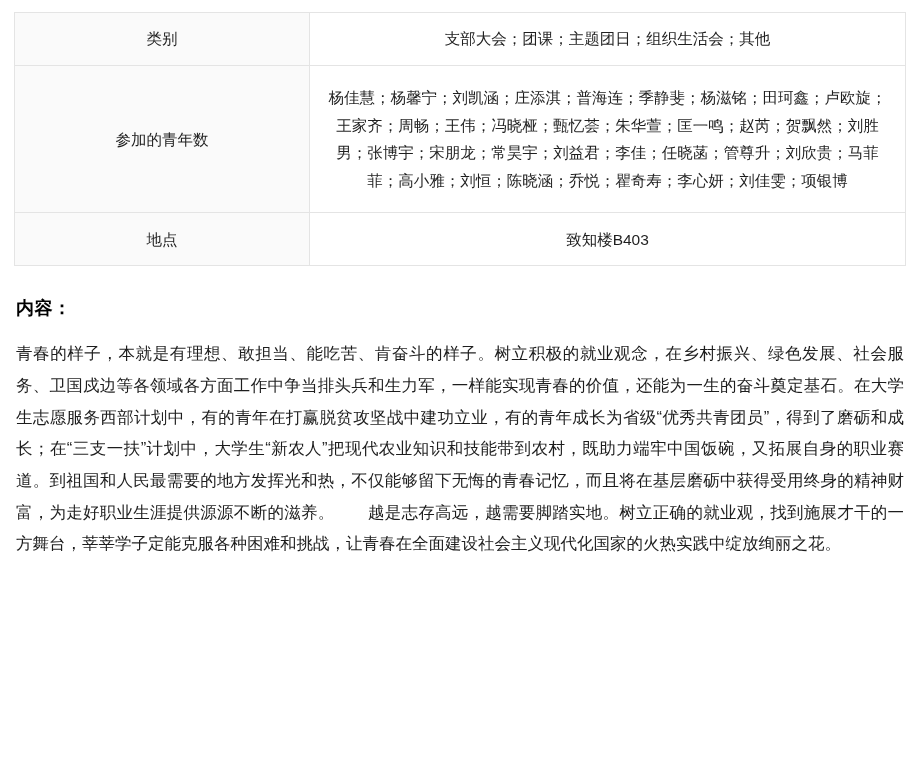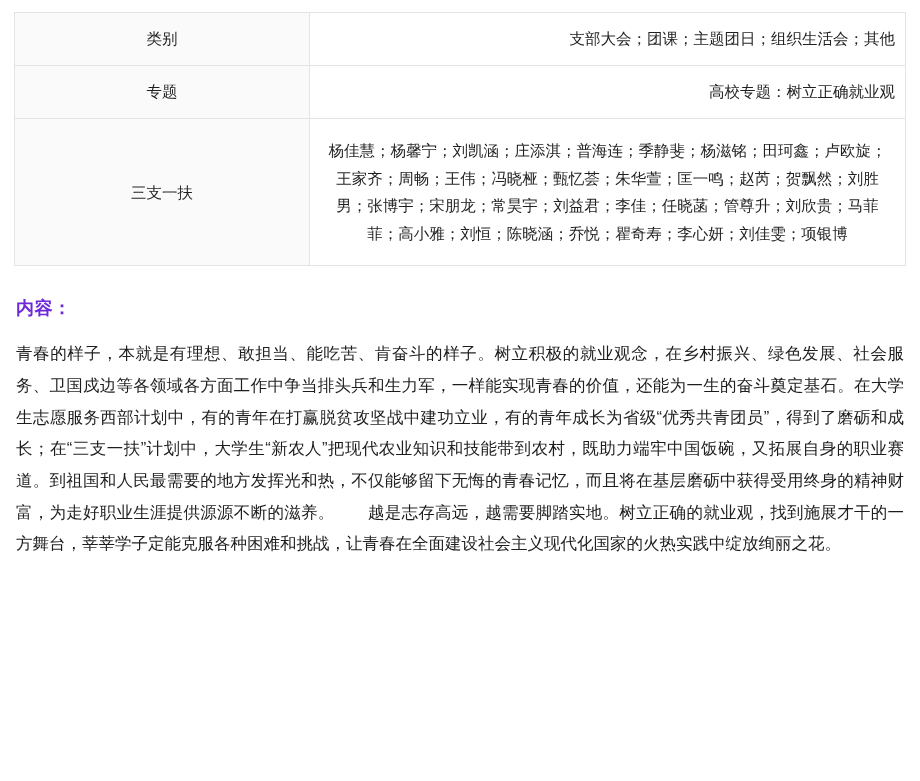--- a/index.html
+++ b/index.html
@@ -33,35 +33,35 @@
     color: #1f1f1f;
     vertical-align: middle;
   }
   td.label-cell {
     width: 274px;
     text-align: center;
     background: #fafafa;
     color: #262626;
   }
   td.value-cell {
-    text-align: right;
+    text-align: center;
     background: #ffffff;
   }
   td.value-cell.justify {
     text-align: center;
     line-height: 1.78;
     padding: 18px 16px;
   }
   .row-tall td {
     height: 34px;
   }
   .section-title {
     font-size: 18px;
     font-weight: bold;
-    color: #6d28d9;
+    color: #000000;
     margin: 30px 0 18px 2px;
     letter-spacing: 0.5px;
     font-family: Liberation Serif, serif;
   }
   .content-body {
     font-size: 16.5px;
     line-height: 1.92;
     color: #1d1d1d;
     text-align: justify;
     text-justify: inter-ideograph;
@@ -73,27 +73,27 @@
 <body>
 
 <div class="page">
 
   <table class="info-table">
     <tbody>
       <tr class="row-tall">
         <td class="label-cell">类别</td>
         <td class="value-cell">支部大会；团课；主题团日；组织生活会；其他</td>
       </tr>
+      <tr>
+        <td class="label-cell">参加的青年数</td>
+        <td class="value-cell justify">杨佳慧；杨馨宁；刘凯涵；庄添淇；普海连；季静斐；杨滋铭；田珂鑫；卢欧旋；王家齐；周畅；王伟；冯晓桠；甄忆荟；朱华萱；匡一鸣；赵芮；贺飘然；刘胜男；张博宇；宋朋龙；常昊宇；刘益君；李佳；任晓菡；管尊升；刘欣贵；马菲菲；高小雅；刘恒；陈晓涵；乔悦；瞿奇寿；李心妍；刘佳雯；项银博</td>
+      </tr>
       <tr class="row-tall">
-        <td class="label-cell">专题</td>
-        <td class="value-cell">高校专题：树立正确就业观</td>
-      </tr>
-      <tr>
-        <td class="label-cell">三支一扶</td>
-        <td class="value-cell justify">杨佳慧；杨馨宁；刘凯涵；庄添淇；普海连；季静斐；杨滋铭；田珂鑫；卢欧旋；王家齐；周畅；王伟；冯晓桠；甄忆荟；朱华萱；匡一鸣；赵芮；贺飘然；刘胜男；张博宇；宋朋龙；常昊宇；刘益君；李佳；任晓菡；管尊升；刘欣贵；马菲菲；高小雅；刘恒；陈晓涵；乔悦；瞿奇寿；李心妍；刘佳雯；项银博</td>
+        <td class="label-cell">地点</td>
+        <td class="value-cell">致知楼B403</td>
       </tr>
     </tbody>
   </table>
 
   <div class="section-title">内容：</div>
   <div class="content-body">青春的样子，本就是有理想、敢担当、能吃苦、肯奋斗的样子。树立积极的就业观念，在乡村振兴、绿色发展、社会服务、卫国戍边等各领域各方面工作中争当排头兵和生力军，一样能实现青春的价值，还能为一生的奋斗奠定基石。在大学生志愿服务西部计划中，有的青年在打赢脱贫攻坚战中建功立业，有的青年成长为省级“优秀共青团员”，得到了磨砺和成长；在“三支一扶”计划中，大学生“新农人”把现代农业知识和技能带到农村，既助力端牢中国饭碗，又拓展自身的职业赛道。到祖国和人民最需要的地方发挥光和热，不仅能够留下无悔的青春记忆，而且将在基层磨砺中获得受用终身的精神财富，为走好职业生涯提供源源不断的滋养。　　越是志存高远，越需要脚踏实地。树立正确的就业观，找到施展才干的一方舞台，莘莘学子定能克服各种困难和挑战，让青春在全面建设社会主义现代化国家的火热实践中绽放绚丽之花。</div>
 
 </div>
 
 </body></html>

